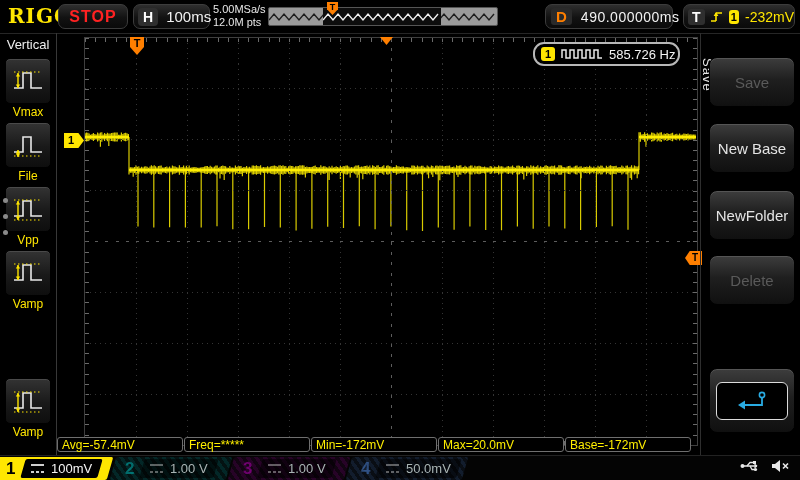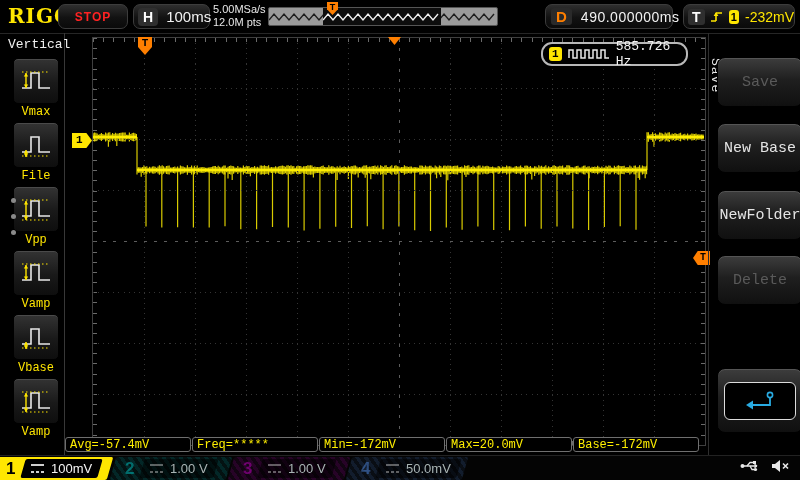--- a/index.html
+++ b/index.html
@@ -5,21 +5,21 @@
   html,body{margin:0;padding:0;background:#000;}
   #screen{position:relative;width:800px;height:480px;background:#000;overflow:hidden;
           font-family:"Liberation Sans","DejaVu Sans",sans-serif;-webkit-font-smoothing:antialiased;}
   
   #topbar{position:absolute;left:0;top:0;width:800px;height:33px;background:#000;border-bottom:1px solid #262626;}
   #logo{position:absolute;left:8px;top:4px;font-family:"DejaVu Serif","Liberation Serif",serif;
         font-weight:bold;font-size:20px;color:#ffe600;letter-spacing:1px;}
   .tb-box{position:absolute;top:4px;height:25px;background:linear-gradient(180deg,#2e2e2e,#121212 55%,#0a0a0a);
           border:1px solid #3c3c3c;border-radius:7px;box-sizing:border-box;display:flex;align-items:center;}
   #stop-btn{left:58px;width:70px;justify-content:center;}
-  #stop-btn span{color:#ff2222;font-weight:bold;font-size:12px;letter-spacing:1px;}
+  #stop-btn span{color:#ff2222;font-weight:bold;font-size:16px;letter-spacing:1px;}
   #hbox{left:133px;width:77px;}
   #hbox .hlab{background:#2f2f2f;color:#fff;font-weight:bold;font-size:14px;padding:1px 5px;border-radius:4px;margin-left:4px;}
   #hbox .hval{color:#f2f2f2;font-size:15px;margin-left:8px;}
   #srate{position:absolute;left:213px;top:3px;color:#e8e8e8;font-size:11px;line-height:13px;}
   #preview{position:absolute;left:268px;top:7px;width:230px;height:19px;background:#9a9a9a;border:1px solid #555;
            border-radius:2px;box-sizing:border-box;}
   #preview .window{position:absolute;left:54px;top:0;width:118px;height:17px;background:#0d0d0d;}
   #preview svg{position:absolute;left:0;top:0;}
   #preview .tpos{position:absolute;left:58px;top:-6px;width:11px;height:13px;background:#ff7f00;
      clip-path:polygon(0 0,100% 0,100% 55%,50% 100%,0 55%);color:#000;font-size:9px;font-weight:bold;
@@ -27,21 +27,21 @@
   #dbox{left:545px;width:128px;}
   #dbox .dlab{color:#ff7f00;font-weight:bold;font-size:15px;background:#2a2a2a;border-radius:3px;padding:0 5px;margin-left:5px;}
   #dbox .dval{color:#f2f2f2;font-size:14px;margin-left:9px;letter-spacing:.5px;}
   #tbox{left:683px;width:112px;}
   #tbox .tlab{color:#fff;font-weight:bold;font-size:14px;background:#2f2f2f;border-radius:3px;padding:0 4px;margin-left:4px;}
   #tbox .slope{margin-left:5px;display:flex;}
   #tbox .tsrc{background:#ffe600;color:#000;font-weight:bold;font-size:11px;border-radius:3px;
               width:14px;height:14px;text-align:center;line-height:14px;margin-left:5px;}
   #tbox .tlev{color:#ffe600;font-size:14px;margin-left:6px;}
   
-  #main{position:absolute;left:8px;top:33px;width:670px;height:422px;font-family:Liberation Mono, monospace;}
+  #main{position:absolute;left:0;top:33px;width:670px;height:422px;}
   #sidebar{position:absolute;left:0;top:0;width:56px;height:422px;border-right:1px solid #383838;}
   #sidebar .title{color:#f0f0f0;font-size:13px;text-align:center;margin-top:4px;}
   .lm-item{position:absolute;left:5px;width:46px;text-align:center;cursor:pointer;}
   .lm-icon{width:44px;height:44px;margin:0 auto;background:linear-gradient(180deg,#333,#191919 55%,#0e0e0e);
            border:1px solid #000;border-radius:5px;box-shadow:inset 0 1px 0 #4a4a4a;display:flex;align-items:center;justify-content:center;}
   .lm-label{color:#ffe600;font-size:12px;margin-top:1px;}
   .page-dot{position:absolute;left:3px;width:5px;height:5px;border-radius:50%;background:#8a8a8a;}
   
   #grid{position:absolute;left:84px;top:4px;width:612px;height:407px;border:1px solid #3f3f3f;box-sizing:content-box;}
   .gl{position:absolute;background:none;}
@@ -192,32 +192,20 @@
           <div class="lm-icon">
             <svg width="34" height="32" viewBox="0 0 34 32">
               <path d="M3 23 h9 v-15 h8 v15 h11" stroke="#e8e8e8" stroke-width="1.6" fill="none"></path>
               <path d="M3 7 h28" stroke="#ffe600" stroke-width="1" stroke-dasharray="1.5,2.5"></path>
               <path d="M7 8 V23" stroke="#ffe600" stroke-width="1.4"></path>
               <path d="M4.8 11.4 L7 8 L9.2 11.4 Z" fill="#ffe600"></path>
               <path d="M4.8 19.6 L7 23 L9.2 19.6 Z" fill="#ffe600"></path>
             </svg>
           </div>
                  <div class="lm-label">Vamp</div>
-        </div>
-        <div class="lm-item" style="top: 281px;">
-          <div class="lm-icon">
-            <svg width="34" height="32" viewBox="0 0 34 32">
-              <path d="M3 23 h9 v-15 h8 v15 h11" stroke="#e8e8e8" stroke-width="1.6" fill="none"></path>
-              <path d="M3 27 h28" stroke="#ffe600" stroke-width="1" stroke-dasharray="1.5,2.5"></path>
-              <path d="M7 21 V28" stroke="#ffe600" stroke-width="1.4"></path>
-              <path d="M4.8 24.4 L7 21 L9.2 24.4 Z" fill="#ffe600"></path>
-              <path d="M4.8 24.6 L7 28 L9.2 24.6 Z" fill="#ffe600"></path>
-            </svg>
-          </div>
-                 <div class="lm-label">Vbase</div>
         </div>
         <div class="lm-item" style="top: 345px;">
           <div class="lm-icon">
             <svg width="34" height="32" viewBox="0 0 34 32">
               <path d="M3 23 h9 v-15 h8 v15 h11" stroke="#e8e8e8" stroke-width="1.6" fill="none"></path>
               <path d="M3 7 h28" stroke="#ffe600" stroke-width="1" stroke-dasharray="1.5,2.5"></path>
               <path d="M3 27 h28" stroke="#ffe600" stroke-width="1" stroke-dasharray="1.5,2.5"></path>
               <path d="M7 8 V27" stroke="#ffe600" stroke-width="1.4"></path>
               <path d="M4.8 11.4 L7 8 L9.2 11.4 Z" fill="#ffe600"></path>
               <path d="M4.8 23.6 L7 27 L9.2 23.6 Z" fill="#ffe600"></path>

